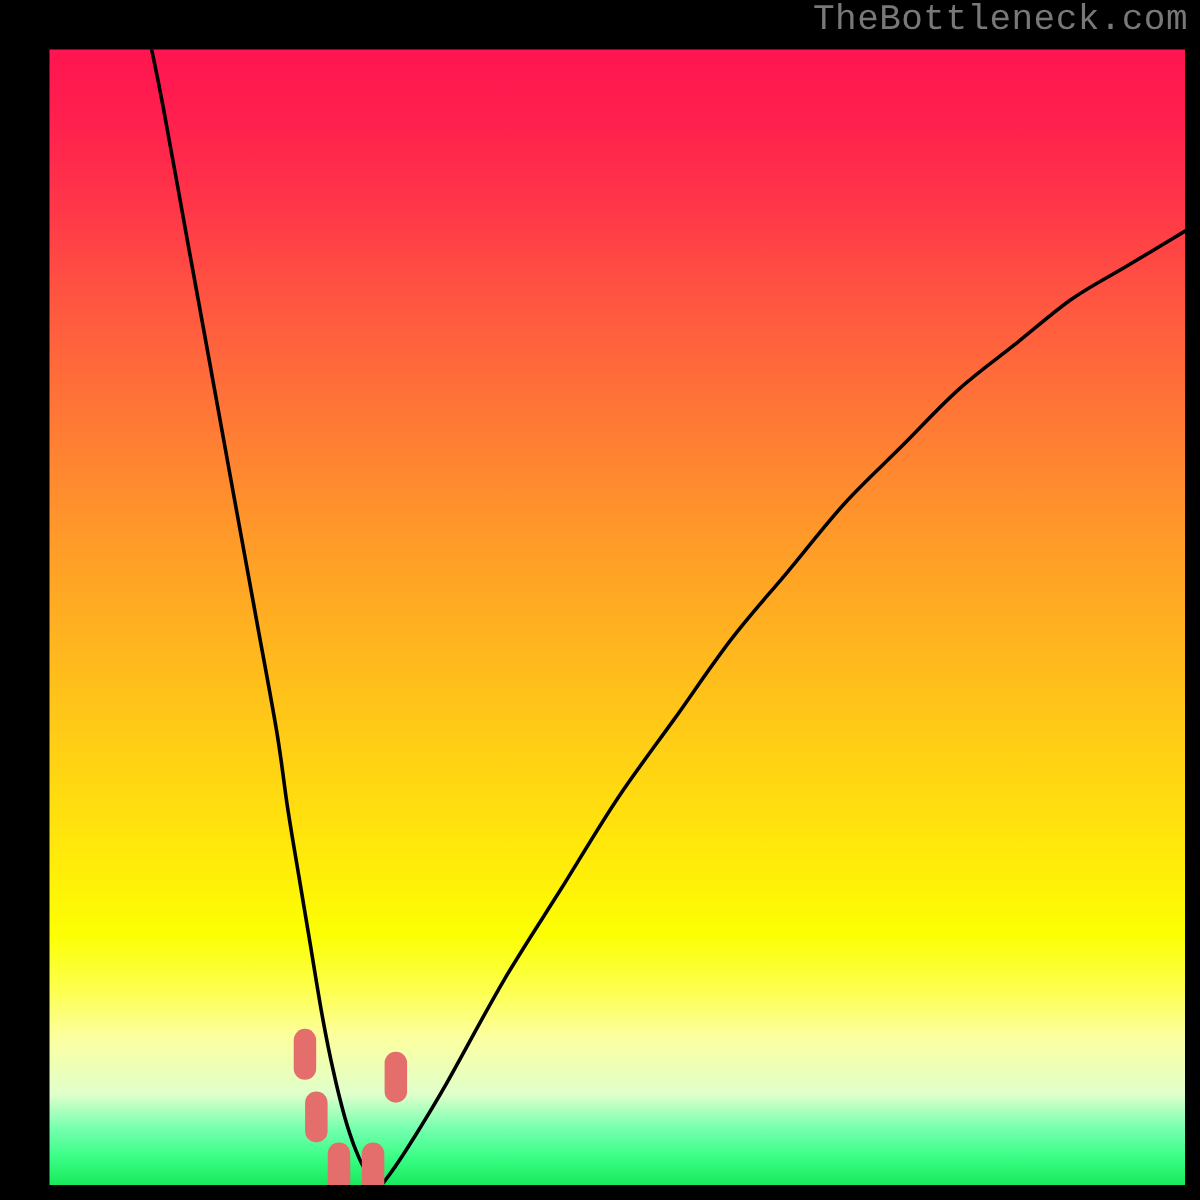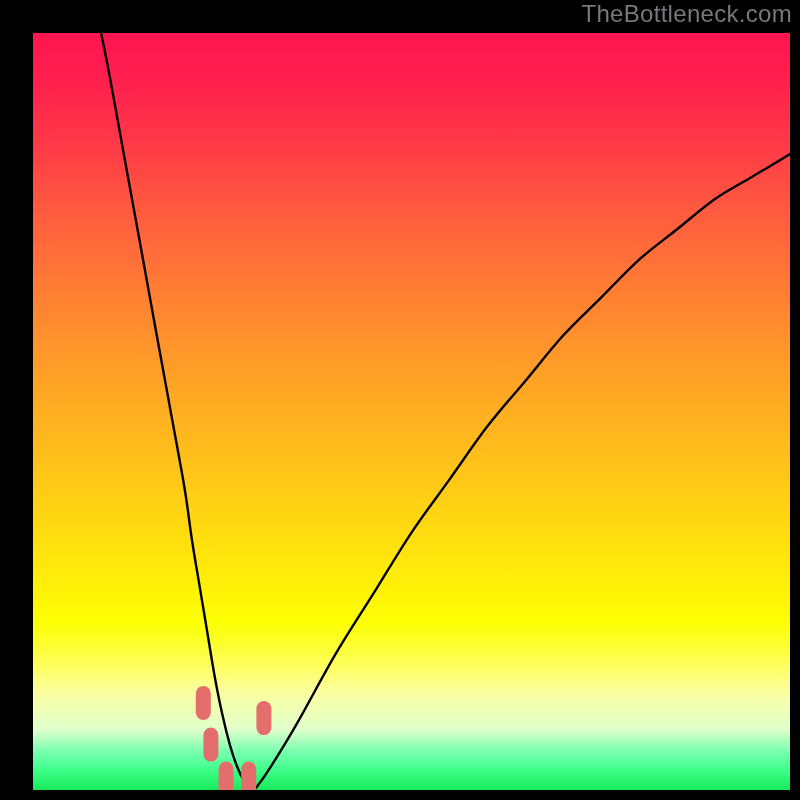--- a/index.html
+++ b/index.html
@@ -42,21 +42,21 @@
       #76ffaf 95%,
       #3bfe87 97.5%,
       #18e95b 100%
     );
   }
   .watermark {
     position: absolute;
     top: 0px;
     right: 8px;
     color: #77787a;
-    font-family: Liberation Sans, sans-serif;
+    font-family: Liberation Mono, monospace;
     font-size: 24px;
     font-weight: 500;
     letter-spacing: 0.3px;
     text-align: right;
     white-space: nowrap;
   }
   .curve-layer {
     position: absolute;
     left: 33px;
     top: 33px;

